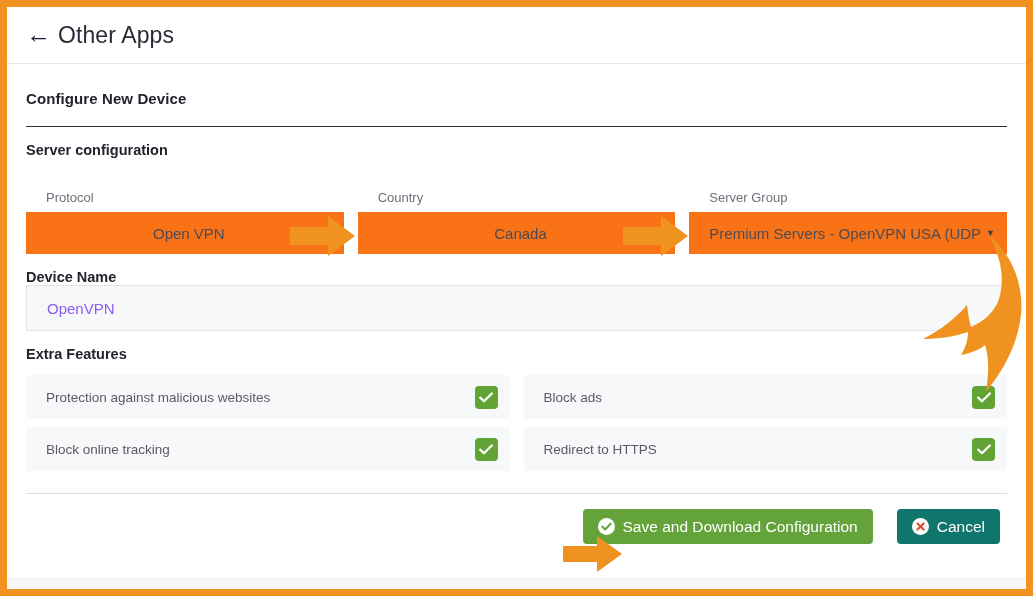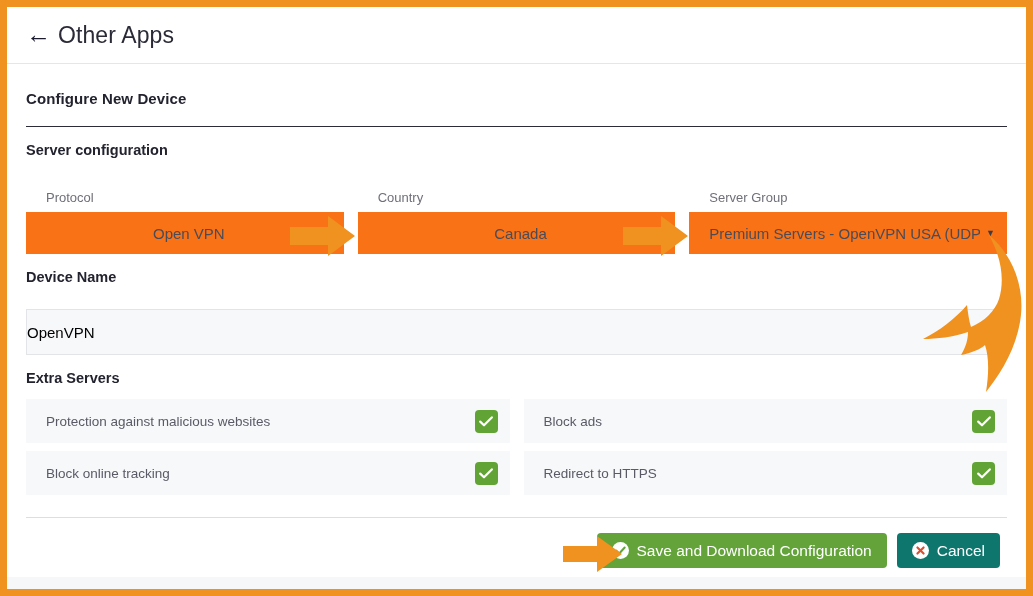--- a/index.html
+++ b/index.html
@@ -111,29 +111,30 @@
   .field-box .txt { overflow: hidden; text-overflow: clip; }
   .caret {
     font-size: 9px;
     color: #3c3c48;
     margin-left: 6px;
     flex: 0 0 auto;
   }
 
   
   .device-box {
-    margin: 24px 19px 0 19px;
+    margin: 0 19px 0 19px;
     background: #f7f8fa;
     border: 1px solid #e2e4e8;
     height: 46px;
     display: flex;
     align-items: center;
+    padding-left: 20px;
     box-sizing: border-box;
     font-size: 15px;
-    color: #000000;
+    color: #8b5cf6;
   }
 
   
   .features {
     margin: 13px 19px 0 19px;
     display: grid;
     grid-template-columns: 1fr 1fr;
     column-gap: 14px;
     row-gap: 8px;
   }
@@ -165,21 +166,21 @@
   
   .footer-rule {
     margin: 22px 19px 0 19px;
     border-top: 1px solid #dcdee2;
   }
   .actions {
     margin: 15px 26px 0 0;
     display: flex;
     justify-content: flex-end;
     align-items: center;
-    gap: 10px;
+    gap: 24px;
   }
   .btn {
     border: none;
     border-radius: 4px;
     height: 35px;
     display: inline-flex;
     align-items: center;
     gap: 8px;
     padding: 0 15px;
     font-size: 15.5px;
@@ -246,21 +247,21 @@
           <span class="caret">▼</span>
         </div>
       </div>
     </div>
 
     <div class="h-sub">Device Name</div>
     <div class="device-box">
       <span>OpenVPN</span>
     </div>
 
-    <div class="h-sub">Extra Servers</div>
+    <div class="h-sub">Extra Features</div>
 
     <div class="features">
       <div class="feature-row">
         <span class="feature-label">Protection against malicious websites</span>
         <span class="checkbox">
           <svg width="14" height="11" viewBox="0 0 14 11">
               <path d="M1.2 5.6 L5 9.3 L12.8 1.4" stroke="#ffffff" stroke-width="2.2" fill="none" stroke-linecap="round" stroke-linejoin="round"></path>
             </svg>
         </span>
       </div>

